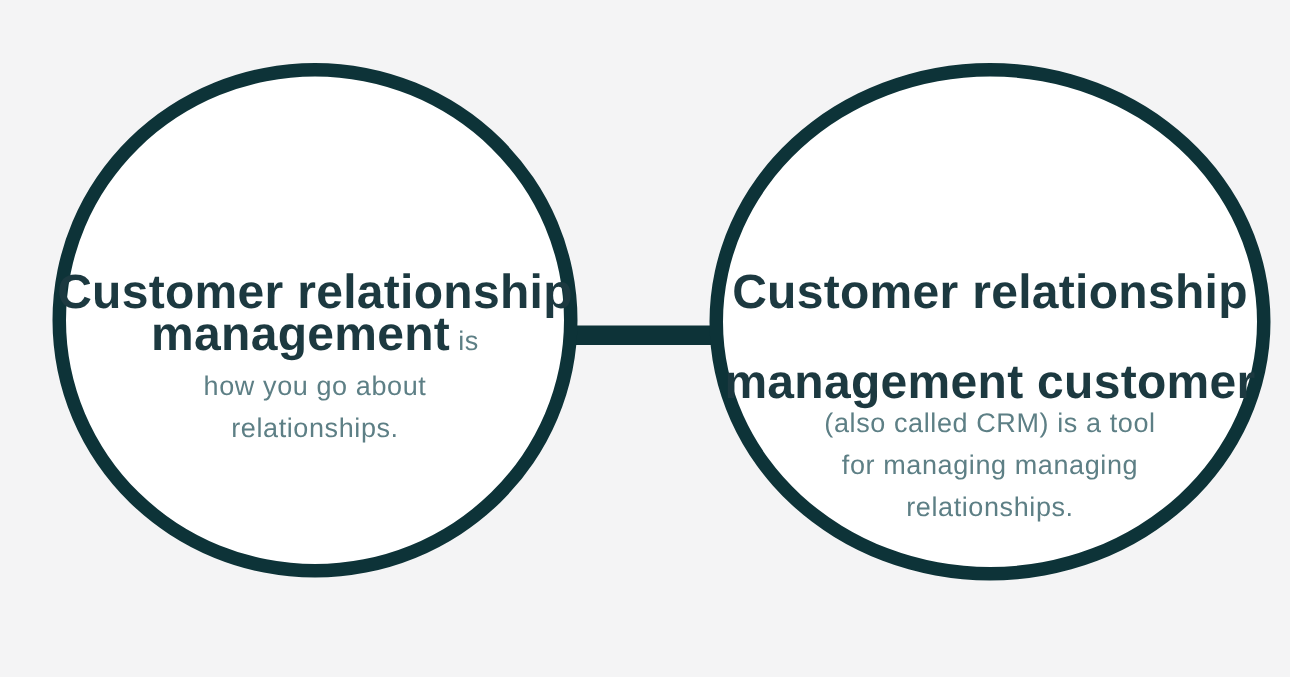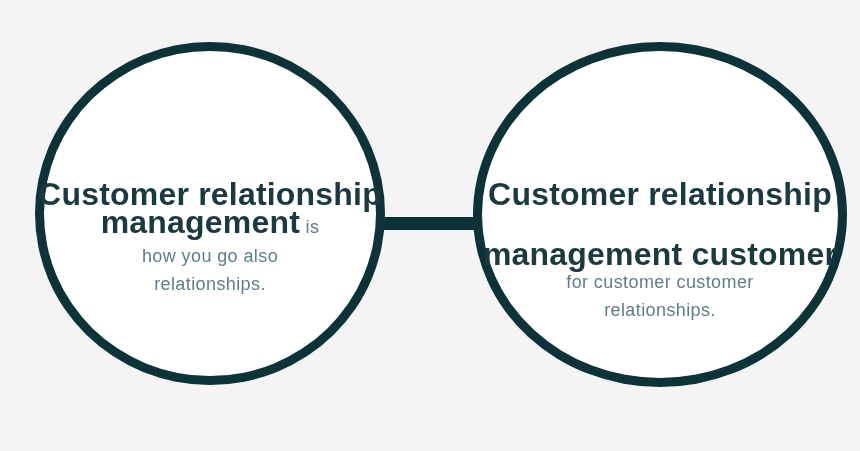--- a/index.html
+++ b/index.html
@@ -77,24 +77,25 @@
   <div class="bridge"></div>
 
   <div class="circle left"></div>
   <div class="circle right"></div>
 
   <div class="text-block left">
     <div class="line bold">Customer relationship</div>
     <div class="line">
       <span class="bold">management</span><span class="light gap">is</span>
     </div>
-    <div class="line light">how you go also</div>
+    <div class="line light">how you go about</div>
     <div class="line light">relationships.</div>
   </div>
 
   <div class="text-block right">
     <div class="line bold">Customer relationship</div>
     <div class="line bold">management customer</div>
-    <div class="line light">for customer customer</div>
+    <div class="line light">(also called CRM) is a tool</div>
+    <div class="line light">for managing managing</div>
     <div class="line light">relationships.</div>
   </div>
 
 </div>
 
 </body></html>

